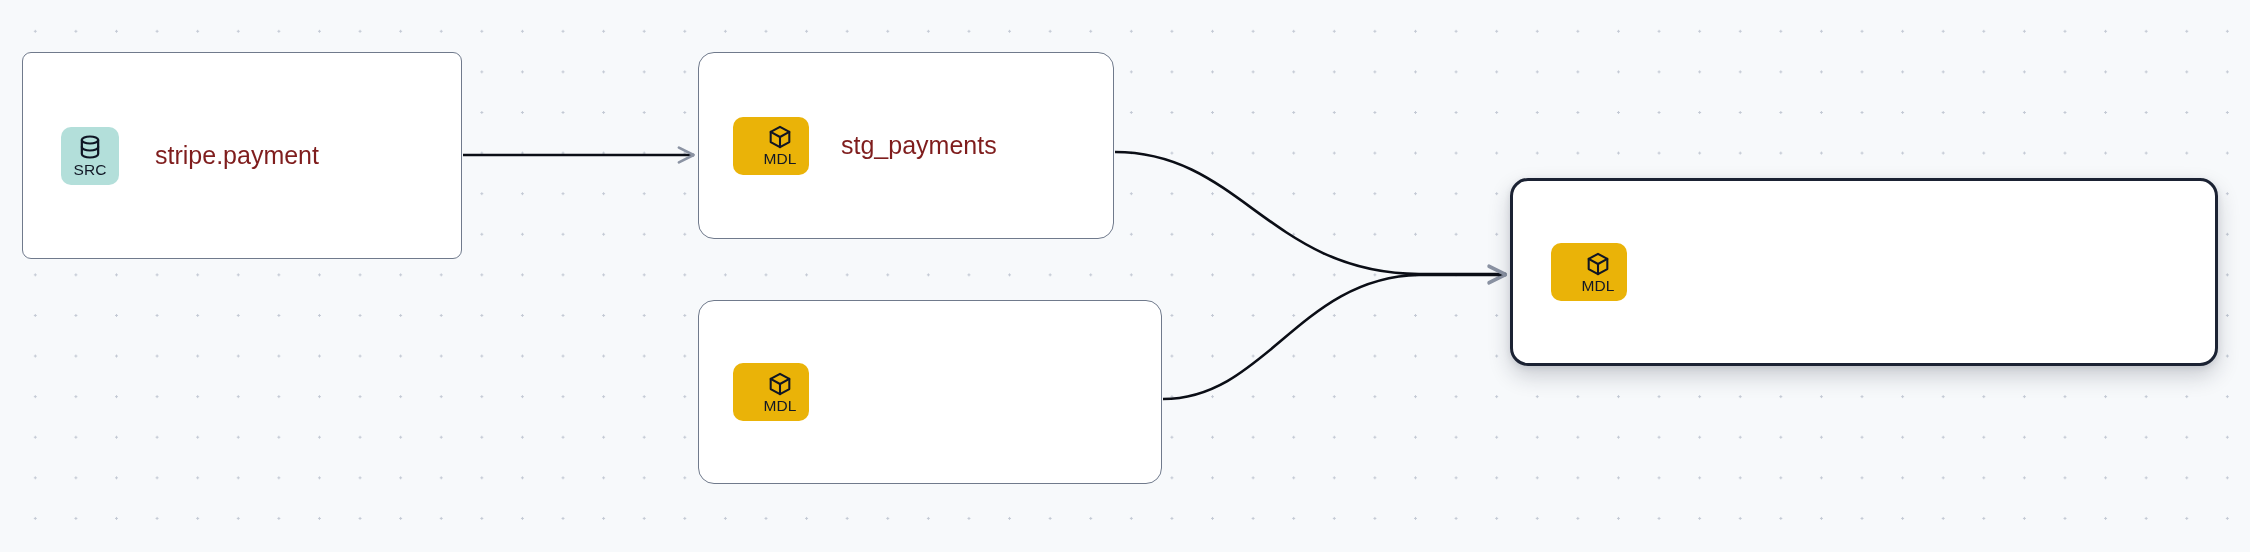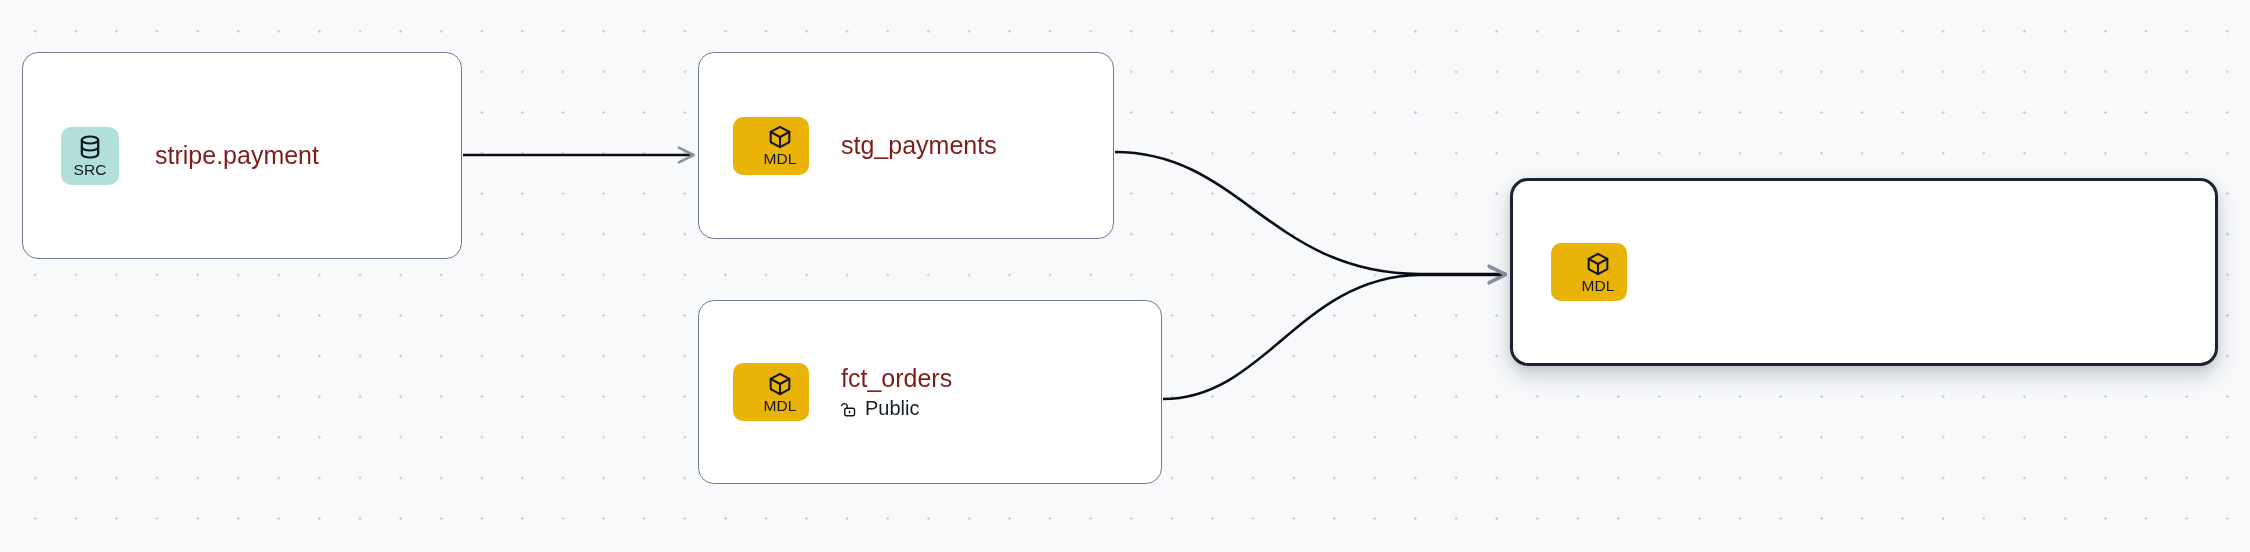--- a/index.html
+++ b/index.html
@@ -98,21 +98,21 @@
     font-size: 20px;
     line-height: 1.15;
     color: #171d2b;
     white-space: nowrap;
   }
   .node-meta svg { display: block; flex: 0 0 auto; }
 
   
   #node-stripe-payment {
     left: 22px; top: 52px; width: 440px; height: 207px;
-    padding-left: 38px; gap: 36px;
+    padding-left: 38px; gap: 36px; border-radius: 9px;
   }
   #node-stg-payments {
     left: 698px; top: 52px; width: 416px; height: 187px;
     padding-left: 34px; gap: 32px;
   }
   #node-fct-orders {
     left: 698px; top: 300px; width: 464px; height: 184px;
     padding-left: 34px; gap: 32px;
   }
   #node-agg-journey {
@@ -175,33 +175,20 @@
     <div class="tile mdl">
       <span>
         <svg width="26" height="26" viewBox="0 0 24 24" fill="none" stroke="#0f1524" stroke-width="1.9" stroke-linecap="round" stroke-linejoin="round">
           <path d="M12 2.6 L20.6 7.3 V16.7 L12 21.4 L3.4 16.7 V7.3 Z"></path>
           <path d="M3.4 7.3 L12 12 L20.6 7.3"></path>
           <path d="M12 12 V21.4"></path>
         </svg>
       </span>
       <span class="tile-label">MDL</span>
     </div>
-    <div class="node-body">
-      <div class="node-title">fct_orders</div>
-      <div class="node-meta">
-        <span>
-          <svg width="18" height="18" viewBox="0 0 24 24" fill="none" stroke="#0f1524" stroke-width="1.9" stroke-linecap="round" stroke-linejoin="round">
-            <rect x="5" y="11" width="13" height="10" rx="2"></rect>
-            <path d="M8.2 11 V7.4 A3.8 3.8 0 0 0 1 7.4"></path>
-            <path d="M11.5 15.4 V17"></path>
-          </svg>
-        </span>
-        <span>Public</span>
-      </div>
-    </div>
   </div>
 
   <div class="node selected" id="node-agg-journey">
     <div class="tile mdl">
       <span>
         <svg width="26" height="26" viewBox="0 0 24 24" fill="none" stroke="#0f1524" stroke-width="1.9" stroke-linecap="round" stroke-linejoin="round">
           <path d="M12 2.6 L20.6 7.3 V16.7 L12 21.4 L3.4 16.7 V7.3 Z"></path>
           <path d="M3.4 7.3 L12 12 L20.6 7.3"></path>
           <path d="M12 12 V21.4"></path>
         </svg>

